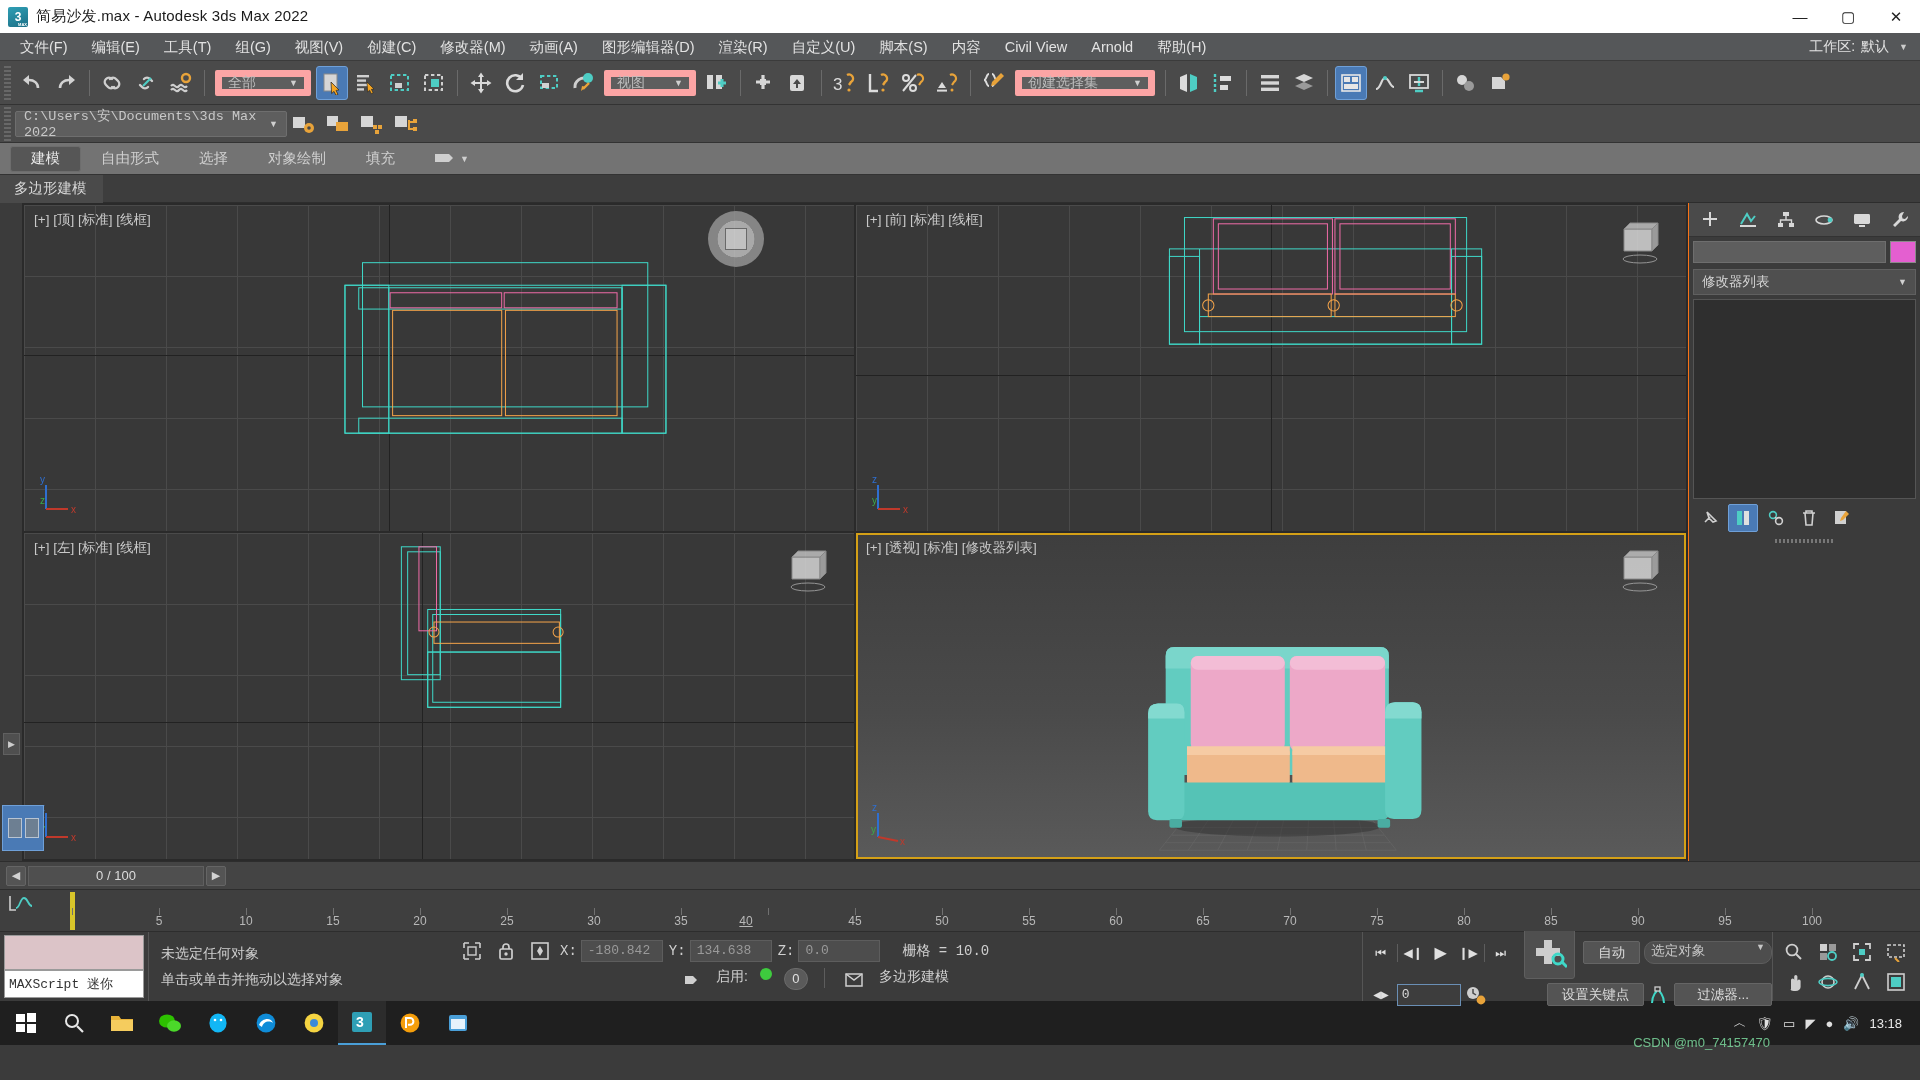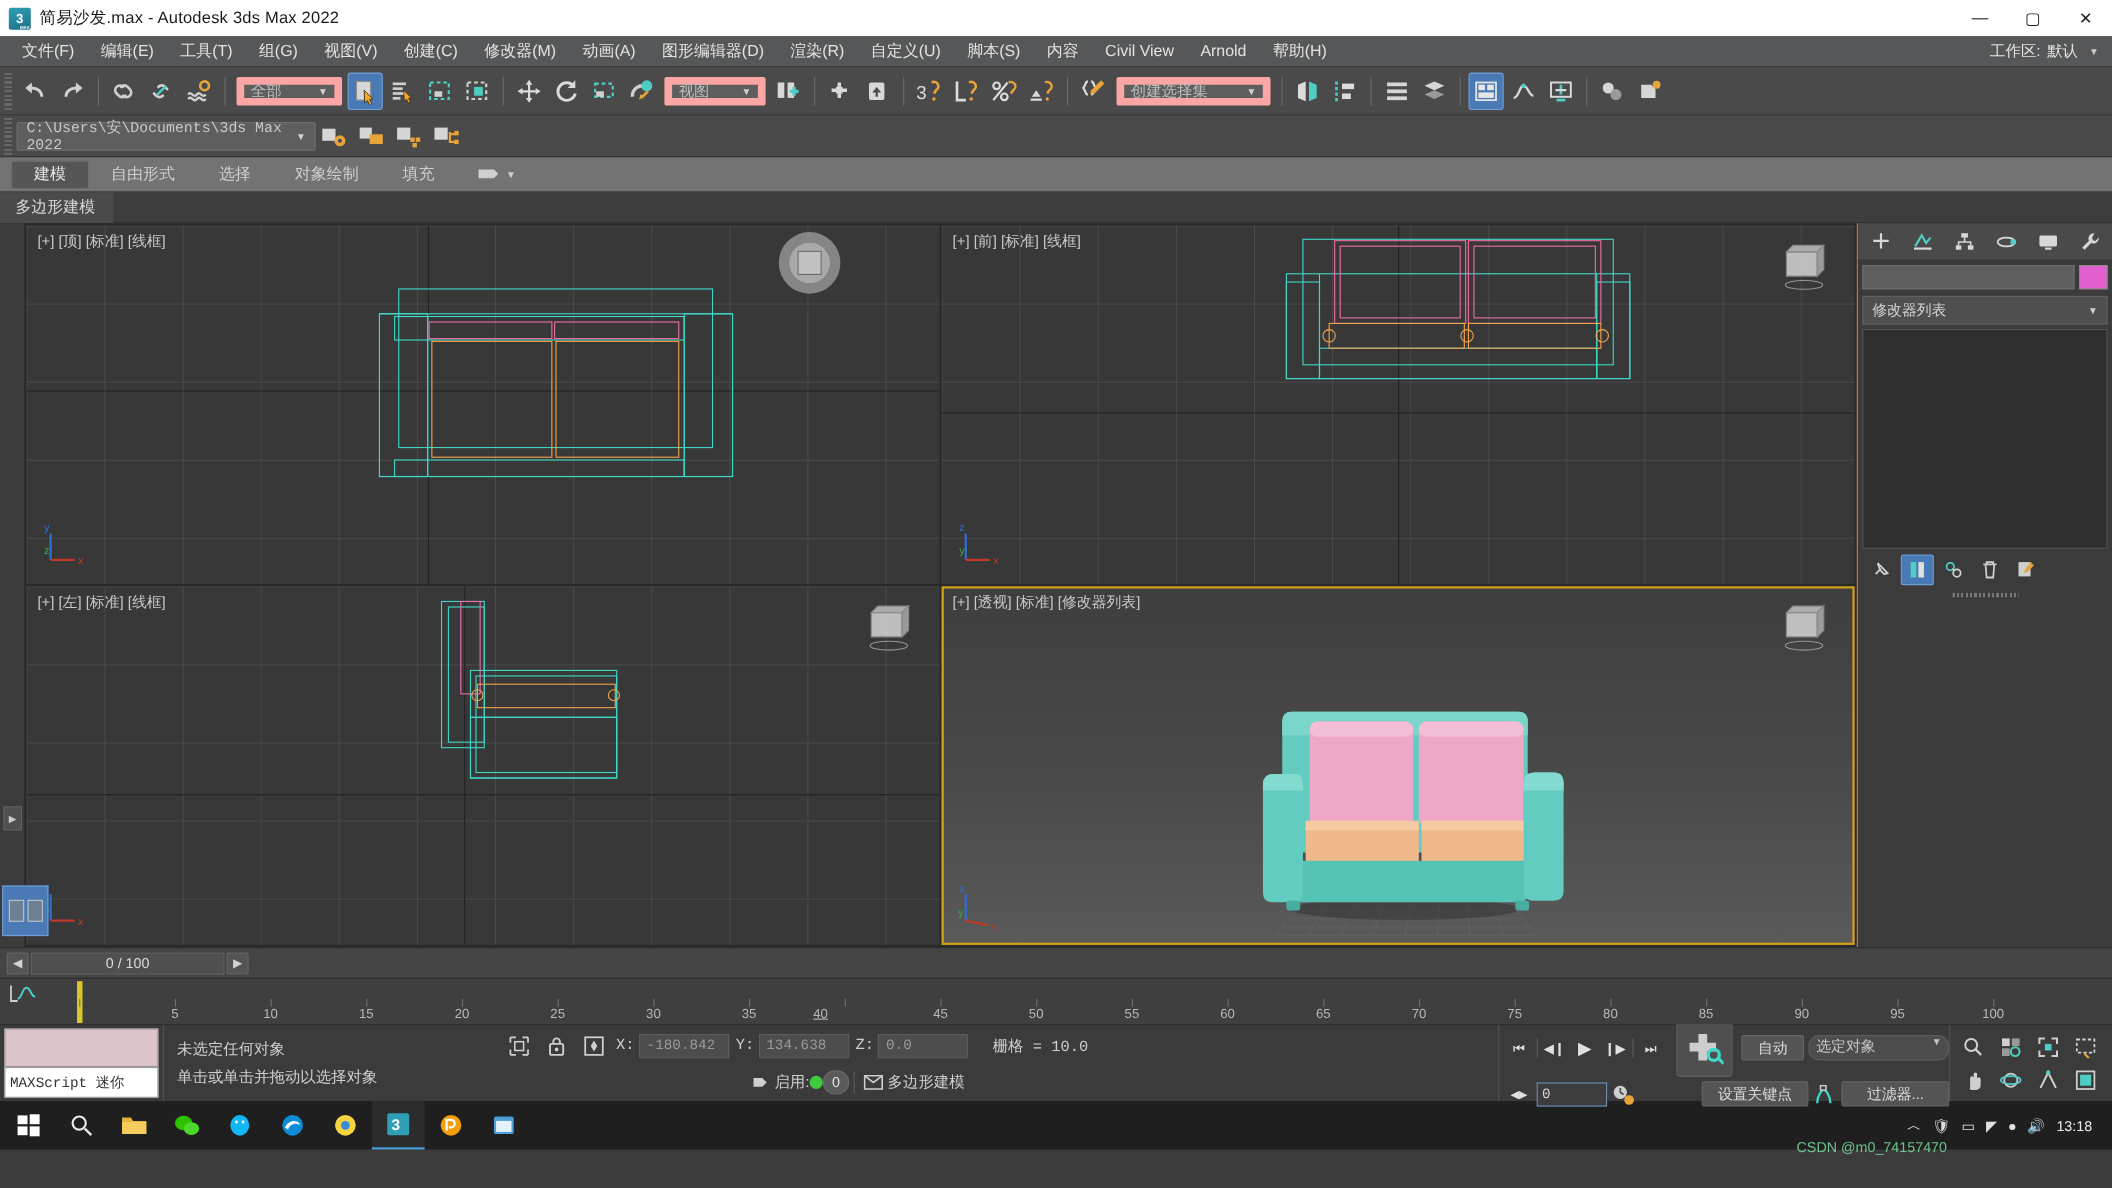--- a/index.html
+++ b/index.html
@@ -120,21 +120,21 @@
     border-left:1px solid #555;}
   #statusMsgs .l1{font-size:14px;color:#cfcfcf;padding-bottom:8px;}
   #statusMsgs .l2{font-size:14px;color:#cfcfcf;}
   #coordzone{display:flex;flex-direction:column;justify-content:center;padding-left:10px;flex:1;}
   #coordRow{display:flex;align-items:center;gap:6px;height:34px;}
   .cfield{display:flex;align-items:center;gap:4px;}
   .cfield .k{font-size:14px;color:#cfcfcf;font-family:"Liberation Mono",monospace;}
   .cfield .v{width:82px;height:22px;background:#4d4d4d;border:1px solid #5d5d5d;display:flex;
     align-items:center;padding:0 6px;font-size:13px;color:#9a9a9a;font-family:"Liberation Mono",monospace;}
   #gridLabel{font-size:14px;color:#cfcfcf;padding-left:16px;font-family:"Liberation Mono",monospace;}
-  #keyRow{display:flex;align-items:center;gap:0;height:32px;padding-left:220px;}
+  #keyRow{display:flex;align-items:flex-start;gap:12px;height:32px;padding-left:220px;}
   #keyRow .kl{font-size:14px;color:#cfcfcf;}
   .dot{width:12px;height:12px;border-radius:50%;background:#3ecb3e;}
   .keyNum{width:24px;height:22px;background:#5a5a5a;border:1px solid #6b6b6b;display:flex;
     align-items:center;justify-content:center;font-size:13px;color:#e0e0e0;border-radius:11px;}
   #animZone{width:410px;display:flex;flex-direction:column;justify-content:center;gap:4px;
     padding-left:6px;border-left:1px solid #555;}
   .animRow{display:flex;align-items:center;gap:4px;}
   .pbBtn{width:26px;height:24px;display:flex;align-items:center;justify-content:center;
     font-size:12px;color:#e0e0e0;}
   #frameBox{width:78px;height:22px;background:#3d3d3d;border:1px solid #6a8fb5;display:flex;

